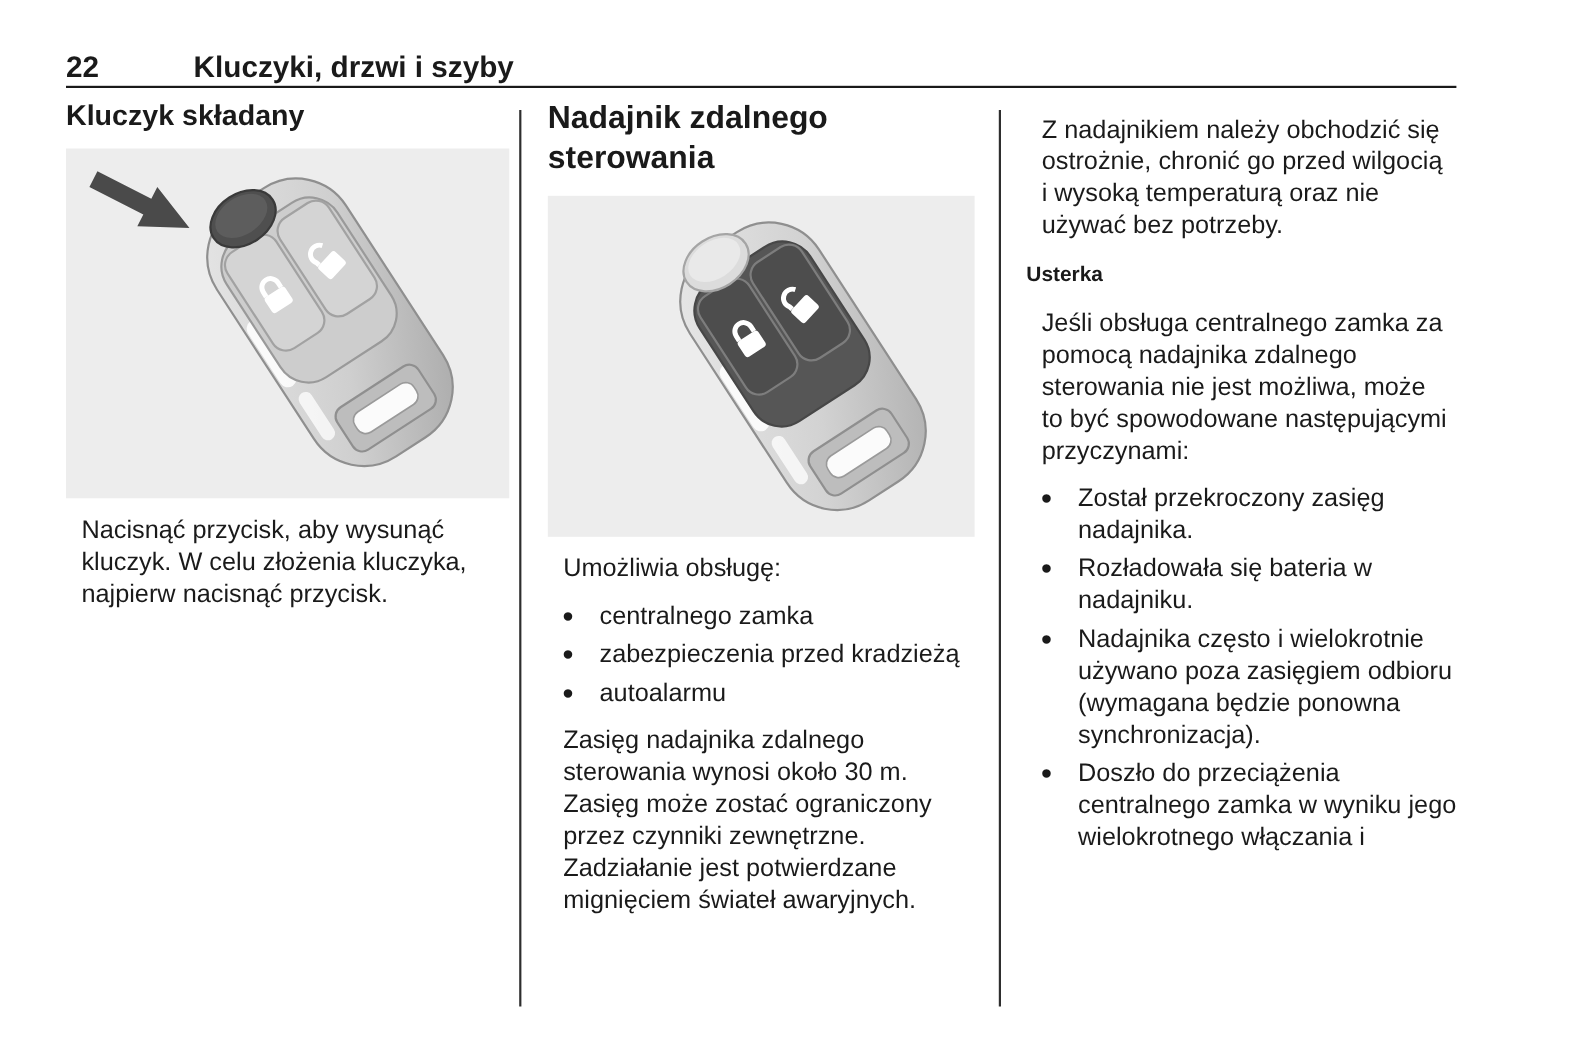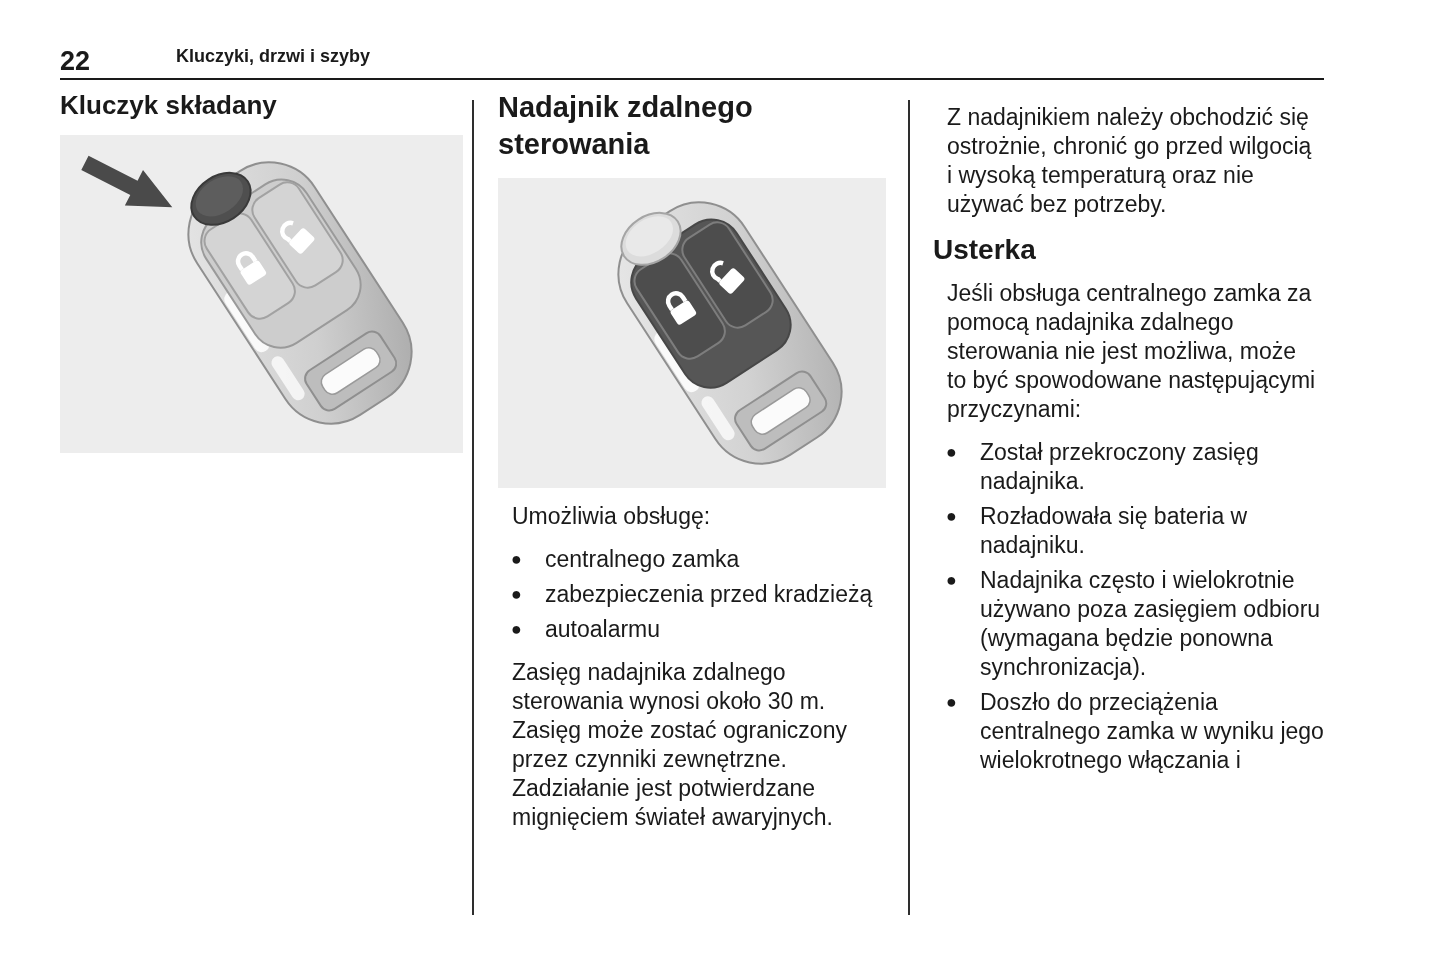--- a/index.html
+++ b/index.html
@@ -11,21 +11,21 @@
     color:#1a1a1a;
     overflow:hidden;
   }
   
   .page-number{
     position:absolute;left:60px;top:46px;
     font-size:27px;font-weight:bold;
   }
   .chapter-title{
     position:absolute;left:176px;top:46px;
-    font-size:18px;font-weight:bold;
+    font-size:27px;font-weight:bold;
   }
   .header-rule{
     position:absolute;left:60px;top:78px;width:1264px;height:2px;
     background:#1a1a1a;
   }
   
   .col-sep{position:absolute;top:100px;width:2px;height:815px;background:#2e2e2e;}
   .sep-1{left:472px;}
   .sep-2{left:908px;}
   
@@ -37,21 +37,21 @@
   h2.section-heading{
     margin:0 0 14px 0;
     font-size:26px;line-height:32px;font-weight:bold;
   }
   h2.section-heading-large{
     margin:0 0 15px 0;
     font-size:29px;line-height:37px;font-weight:bold;
   }
   h3.sub-heading{
     margin:16px 0 14px 0;
-    font-size:28px;line-height:30px;font-weight:bold;
+    font-size:19px;line-height:30px;font-weight:bold;
   }
   p.body-text{
     margin:14px;
     font-size:23px;line-height:29px;
   }
   .after-image{margin-top:15px;}
   .intro-line{margin-top:23px;}
   .range-para{margin-top:8px;}
 
   
@@ -127,20 +127,21 @@
           <ellipse cx="225" cy="36" rx="32" ry="23" fill="#4f4f4f" stroke="#3a3a3a" stroke-width="2"></ellipse>
           <ellipse cx="225" cy="33" rx="26" ry="17" fill="#5d5d5d"></ellipse>
         </g>
 
         <g transform="translate(34,10) rotate(27)">
           <polygon points="0,12 55,12 55,0 98,20 55,40 55,28 0,28" fill="#4a4a4a"></polygon>
         </g>
       </svg>
     </div>
 
+    <p class="body-text after-image">Nacisnąć przycisk, aby wysunąć kluczyk. W celu złożenia kluczyka, najpierw nacisnąć przycisk.</p>
   </div>
 
   <div class="col col-2">
     <h2 class="section-heading-large">Nadajnik zdalnego sterowania</h2>
 
     <div class="figure figure-2">
       <svg width="388" height="310" viewBox="0 0 388 310" xmlns="http://www.w3.org/2000/svg">
         <defs>
           <linearGradient id="bodyGrad2" x1="0" y1="0" x2="1" y2="1">
             <stop offset="0" stop-color="#e8e8e8"></stop>

